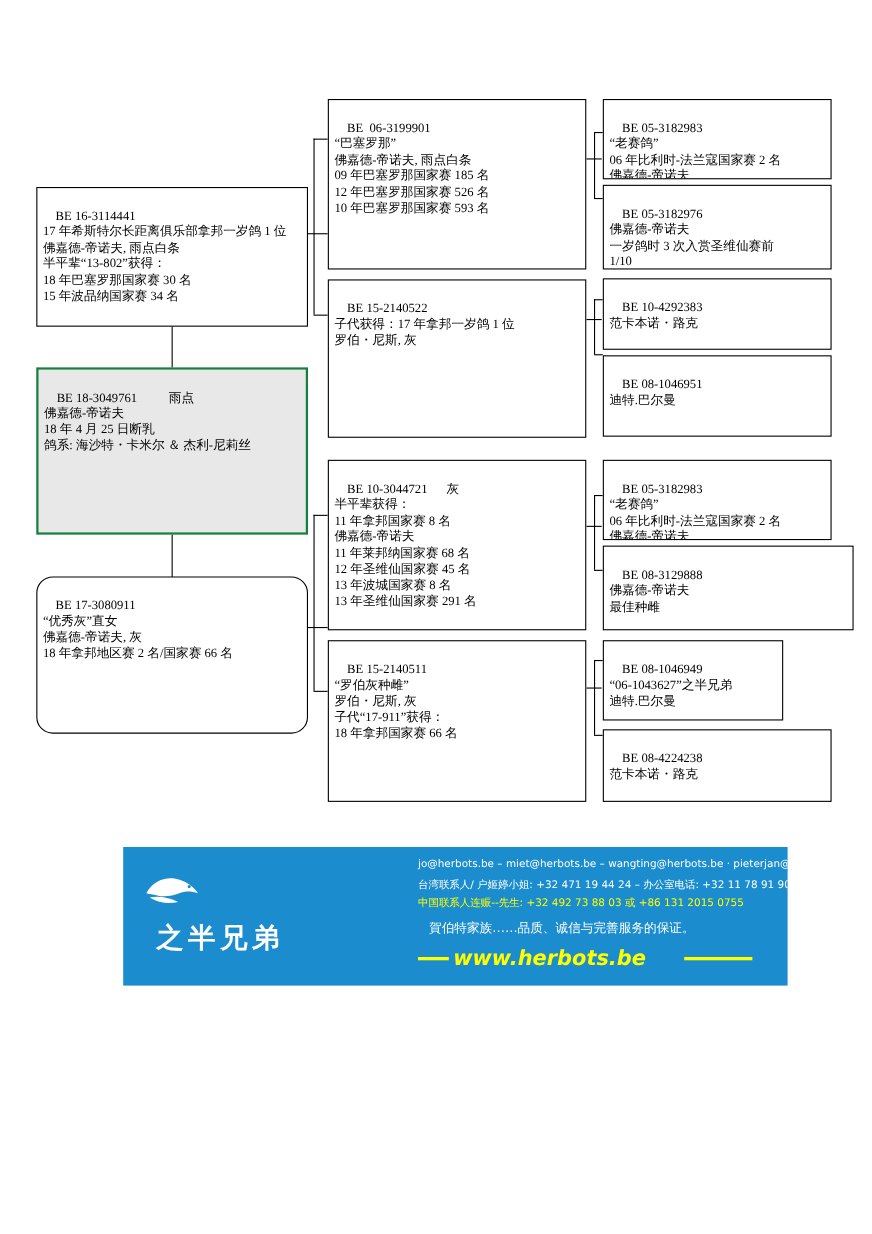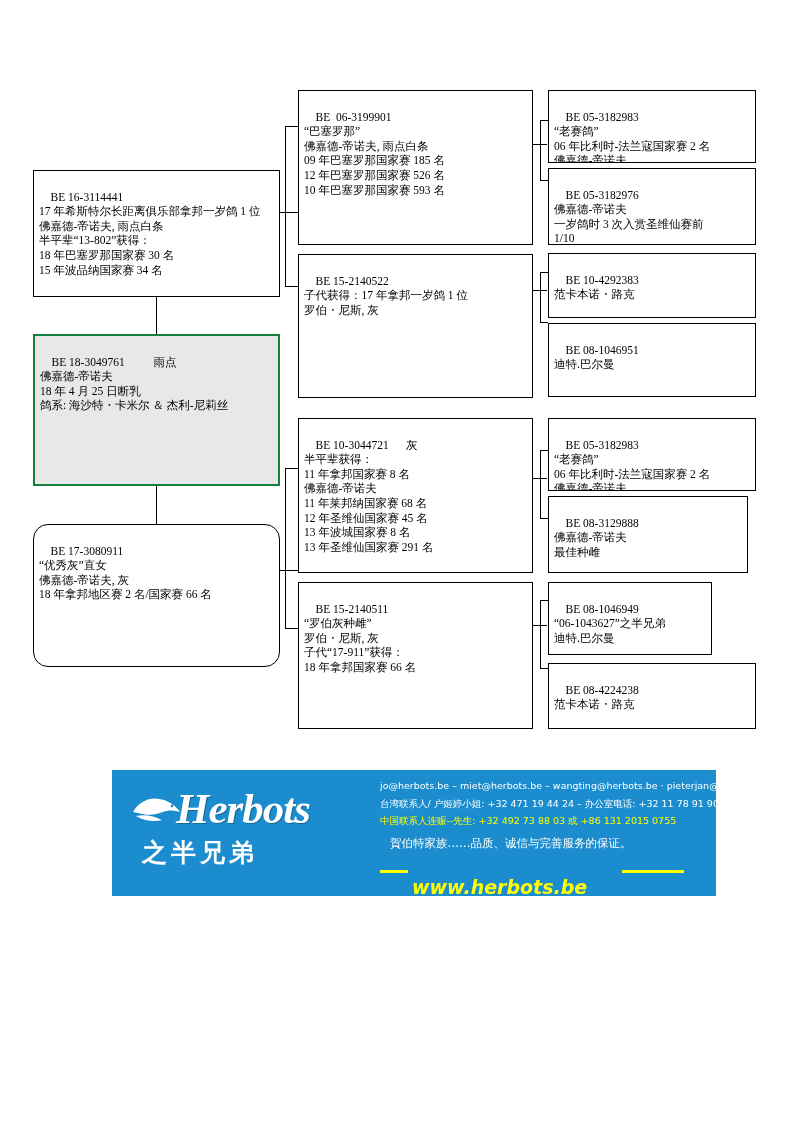--- a/index.html
+++ b/index.html
@@ -128,21 +128,20 @@
   .banner .web {
     position: absolute;
     left: 300px;
     top: 90px;
     font-family: "DejaVu Sans", sans-serif;
     font-style: italic;
     font-weight: bold;
     font-size: 19px;
     color: #ffff00;
     white-space: nowrap;
-    margin-top: 16px;
   }
   .banner .rule-left {
     position: absolute;
     left: 268px;
     top: 100px;
     width: 28px;
     height: 3px;
     background: #ffff00;
   }
   .banner .rule-right {
@@ -274,21 +273,21 @@
 迪特.巴尔曼</span>
   </div>
 
   <div class="box" style="left:548px; top:418px; width:208px; height:73px;">
     <span>BE 05-3182983
 “老赛鸽”
 06 年比利时-法兰寇国家赛 2 名
 佛嘉德-帝诺夫</span>
   </div>
 
-  <div class="box" style="left:548px; top:496px; width:200px; height:77px;">
+  <div class="box" style="left:548px; top:496px; width:228px; height:77px;">
     <span>BE 08-3129888
 佛嘉德-帝诺夫
 最佳种雌</span>
   </div>
 
   <div class="box" style="left:548px; top:582px; width:164px; height:73px;">
     <span>BE 08-1046949
 “06-1043627”之半兄弟
 迪特.巴尔曼</span>
   </div>
@@ -298,21 +297,20 @@
 范卡本诺・路克</span>
   </div>
 
   <div class="banner">
     <div class="logo-wrap">
       <svg class="bird" viewBox="0 0 52 36" xmlns="http://www.w3.org/2000/svg">
         <path d="M3 20 C10 8, 22 4, 34 8 C40 10, 46 14, 50 20 C44 18, 38 18, 33 20 C27 22, 20 24, 13 22 C9 21, 6 21, 3 20 Z" fill="#ffffff"></path>
         <path d="M6 24 C14 22, 24 24, 32 28 C24 30, 14 29, 6 24 Z" fill="#ffffff"></path>
         <circle cx="42" cy="14" r="1.4" fill="#1b8ccd"></circle>
       </svg>
-      <div class="logo-text">Herbots</div>
       <div class="logo-sub">之半兄弟</div>
     </div>
     <div class="contact1">jo@herbots.be – miet@herbots.be – wangting@herbots.be · pieterjan@herbots.be</div>
     <div class="contact2">台湾联系人/ 户姬婷小姐: +32 471 19 44 24 – 办公室电话: +32 11 78 91 90</div>
     <div class="contact3">中国联系人连赈--先生: +32 492 73 88 03 或 +86 131 2015 0755</div>
     <div class="slogan">賀伯特家族……品质、诚信与完善服务的保证。</div>
     <div class="rule-left"></div>
     <div class="rule-right"></div>
     <div class="web">www.herbots.be</div>
   </div>

